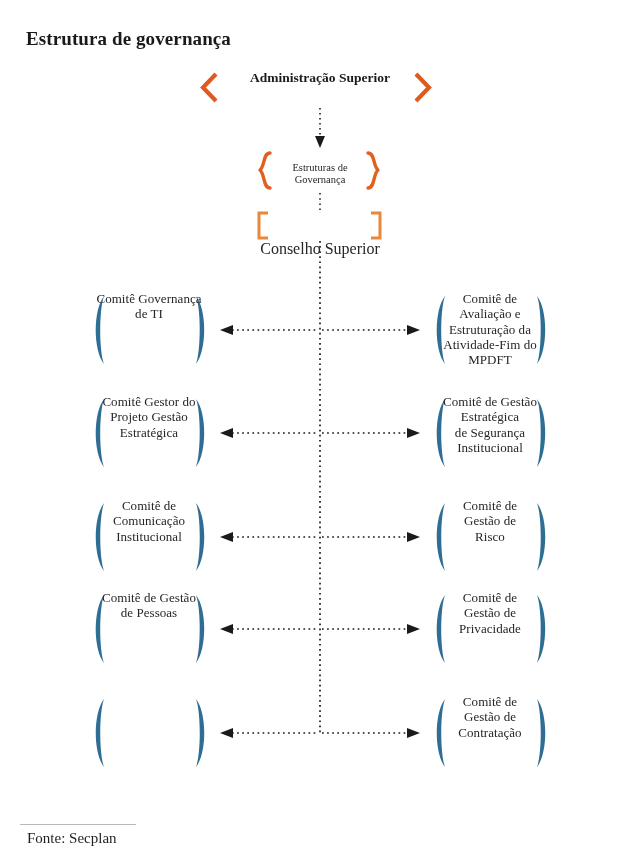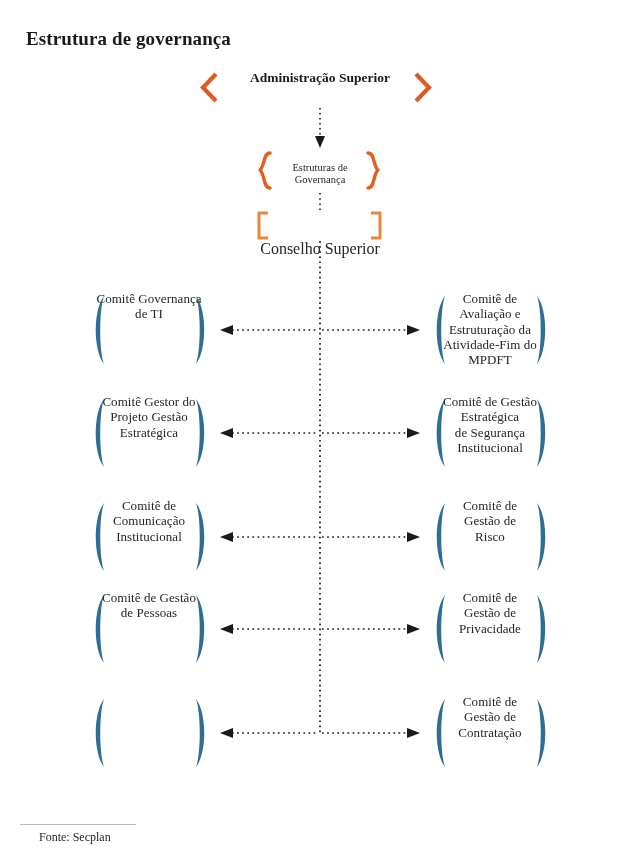--- a/index.html
+++ b/index.html
@@ -120,23 +120,22 @@
     left: 20px;
     top: 824px;
     width: 116px;
     height: 1px;
     background: #b9b9b9;
   }
   .footer-source {
     position: absolute;
     left: 27px;
     top: 830px;
-    font-size: 12px;
+    font-size: 15px;
     color: #231f20;
-    margin-left: 12px;
   }
 </style>
 </head>
 <body>
 
 <div class="page-title">Estrutura de governança</div>
 
 <div class="diagram">
 
   <svg width="640" height="800" viewBox="0 0 640 800">

